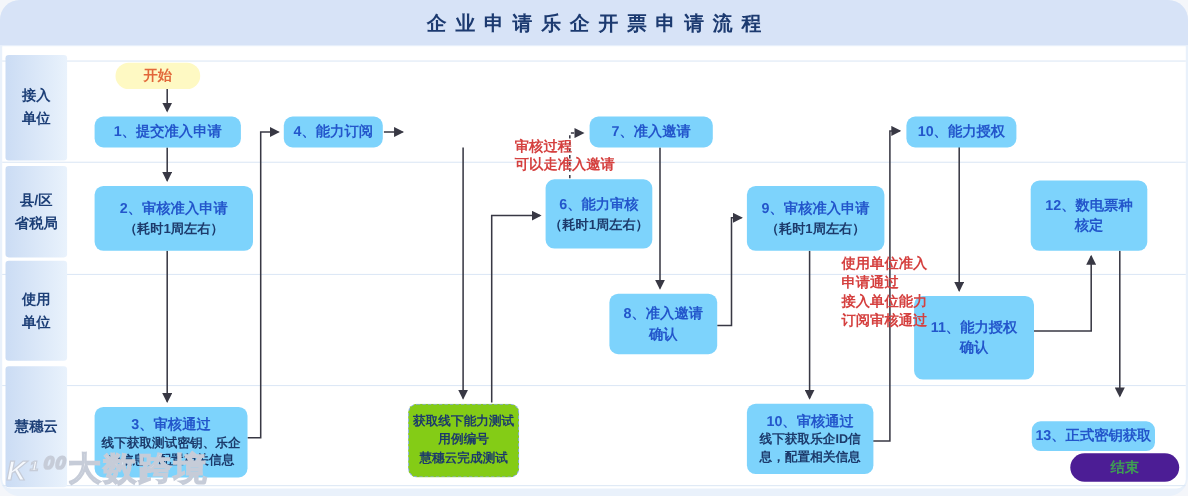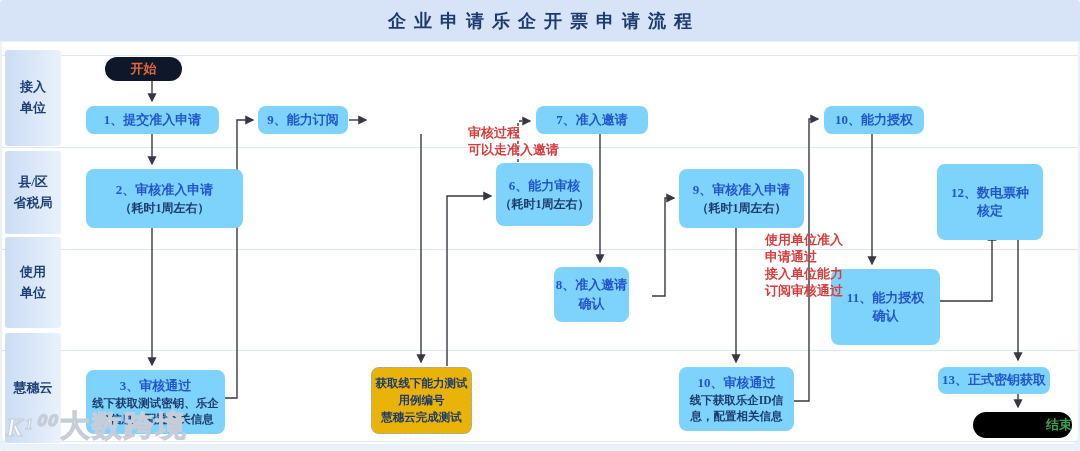--- a/index.html
+++ b/index.html
@@ -1,20 +1,20 @@
 <!DOCTYPE html>
 <html><head>
 <meta charset="utf-8">
 <style>
   html,body{margin:0;padding:0;background:#f4f6fa;}
   *{box-sizing:border-box;}
   .canvas{
     position:relative;width:1080px;height:451px;overflow:hidden;
-    background:#e9f1fb;border-radius:4px;
-    font-family:Liberation Serif, serif;
+    background:#e9f1fb;border-radius:18px;
+    font-family:Liberation Sans, sans-serif;
   }
   .title-bar{
     position:absolute;left:0;top:0;width:1080px;height:41px;
     background:#d7e3f7;display:flex;align-items:center;justify-content:center;
   }
   .title-bar .t{
     color:#1c3a70;font-size:18px;font-weight:bold;letter-spacing:8px;text-indent:8px;
   }
   .board{
     position:absolute;left:2px;top:42px;width:1076px;height:402px;
@@ -32,24 +32,24 @@
     position:absolute;background:#7dd3fc;border-radius:8px;
     color:#2356cb;font-weight:bold;font-size:13px;line-height:1.4;
     display:flex;flex-direction:column;align-items:center;justify-content:center;
     text-align:center;white-space:pre-line;padding:2px 0;
   }
   .node .sub{font-size:11.5px;color:#1c3a6b;font-weight:bold;margin-top:1px;white-space:pre-line;line-height:1.35;}
   .pill{
     position:absolute;border-radius:13px;font-weight:bold;font-size:13px;
     display:flex;align-items:center;justify-content:center;
   }
-  .pill.start{background:#0f172a;color:#e2683a;}
-  .pill.end{background:#000000;color:#3f9e53;justify-content:flex-end;}
+  .pill.start{background:#fef9c3;color:#e2683a;}
+  .pill.end{background:#4c1d95;color:#3f9e53;}
   .dashed-note{
-    position:absolute;background:#eab308;border:1.5px dashed #8aabdd;border-radius:8px;
+    position:absolute;background:#84cc16;border:1.5px dashed #8aabdd;border-radius:8px;
     color:#1c3a6b;font-weight:bold;font-size:11.5px;line-height:1.5;
     display:flex;align-items:center;justify-content:center;text-align:center;white-space:pre-line;
   }
   .red-note{
     position:absolute;color:#d5403f;font-size:13px;font-weight:bold;
     text-align:left;white-space:pre-line;line-height:1.3;z-index:6;
   }
   svg.wires{position:absolute;left:0;top:0;z-index:3;pointer-events:none;}
   .node,.pill,.dashed-note,.lane-label{z-index:4;}
   .watermark{
@@ -114,53 +114,53 @@
 
   <div class="pill start" style="left:105px;top:57px;width:77px;height:24px">
     <span>开始</span>
   </div>
 
   <div class="node" style="left:86px;top:106px;width:133px;height:28px">
     <span>1、提交准入申请</span>
   </div>
 
   <div class="node" style="left:258px;top:106px;width:90px;height:28px">
-    <span>9、能力订阅</span>
+    <span>4、能力订阅</span>
   </div>
 
 
   <div class="node" style="left:536px;top:106px;width:112px;height:28px">
     <span>7、准入邀请</span>
   </div>
 
   <div class="node" style="left:824px;top:106px;width:100px;height:28px">
     <span>10、能力授权</span>
   </div>
 
-  <div class="node" style="left:86px;top:169px;width:157px;height:59px">
+  <div class="node" style="left:86px;top:169px;width:144px;height:59px">
     <span>2、审核准入申请</span>
     <span class="sub" style="font-size:12px">（耗时1周左右）</span>
   </div>
 
   <div class="node" style="left:496px;top:163px;width:97px;height:63px">
     <span>6、能力审核</span>
     <span class="sub" style="font-size:12px">（耗时1周左右）</span>
   </div>
 
   <div class="node" style="left:679px;top:169px;width:125px;height:59px">
     <span>9、审核准入申请</span>
     <span class="sub" style="font-size:12px">（耗时1周左右）</span>
   </div>
 
-  <div class="node" style="left:937px;top:164px;width:106px;height:76px">
+  <div class="node" style="left:937px;top:164px;width:106px;height:64px">
     <span>12、数电票种
 核定</span>
   </div>
 
-  <div class="node" style="left:554px;top:267px;width:75px;height:55px">
+  <div class="node" style="left:554px;top:267px;width:98px;height:55px">
     <span>8、准入邀请
 确认</span>
   </div>
 
   <div class="node" style="left:831px;top:269px;width:109px;height:76px">
     <span>11、能力授权
 确认</span>
   </div>
 
   <div class="node" style="left:86px;top:370px;width:139px;height:64px">
@@ -174,21 +174,21 @@
 用例编号
 慧穗云完成测试</span>
   </div>
 
   <div class="node" style="left:679px;top:367px;width:115px;height:64px">
     <span>10、审核通过</span>
     <span class="sub">线下获取乐企ID信
 息，配置相关信息</span>
   </div>
 
-  <div class="node" style="left:938px;top:367px;width:112px;height:27px">
+  <div class="node" style="left:938px;top:383px;width:112px;height:27px">
     <span>13、正式密钥获取</span>
   </div>
 
   <div class="pill end" style="left:973px;top:412px;width:99px;height:26px">
     <span>结束</span>
   </div>
 
   <div class="red-note" style="left:468px;top:125px;width:100px">审核过程
 可以走准入邀请</div>
 

